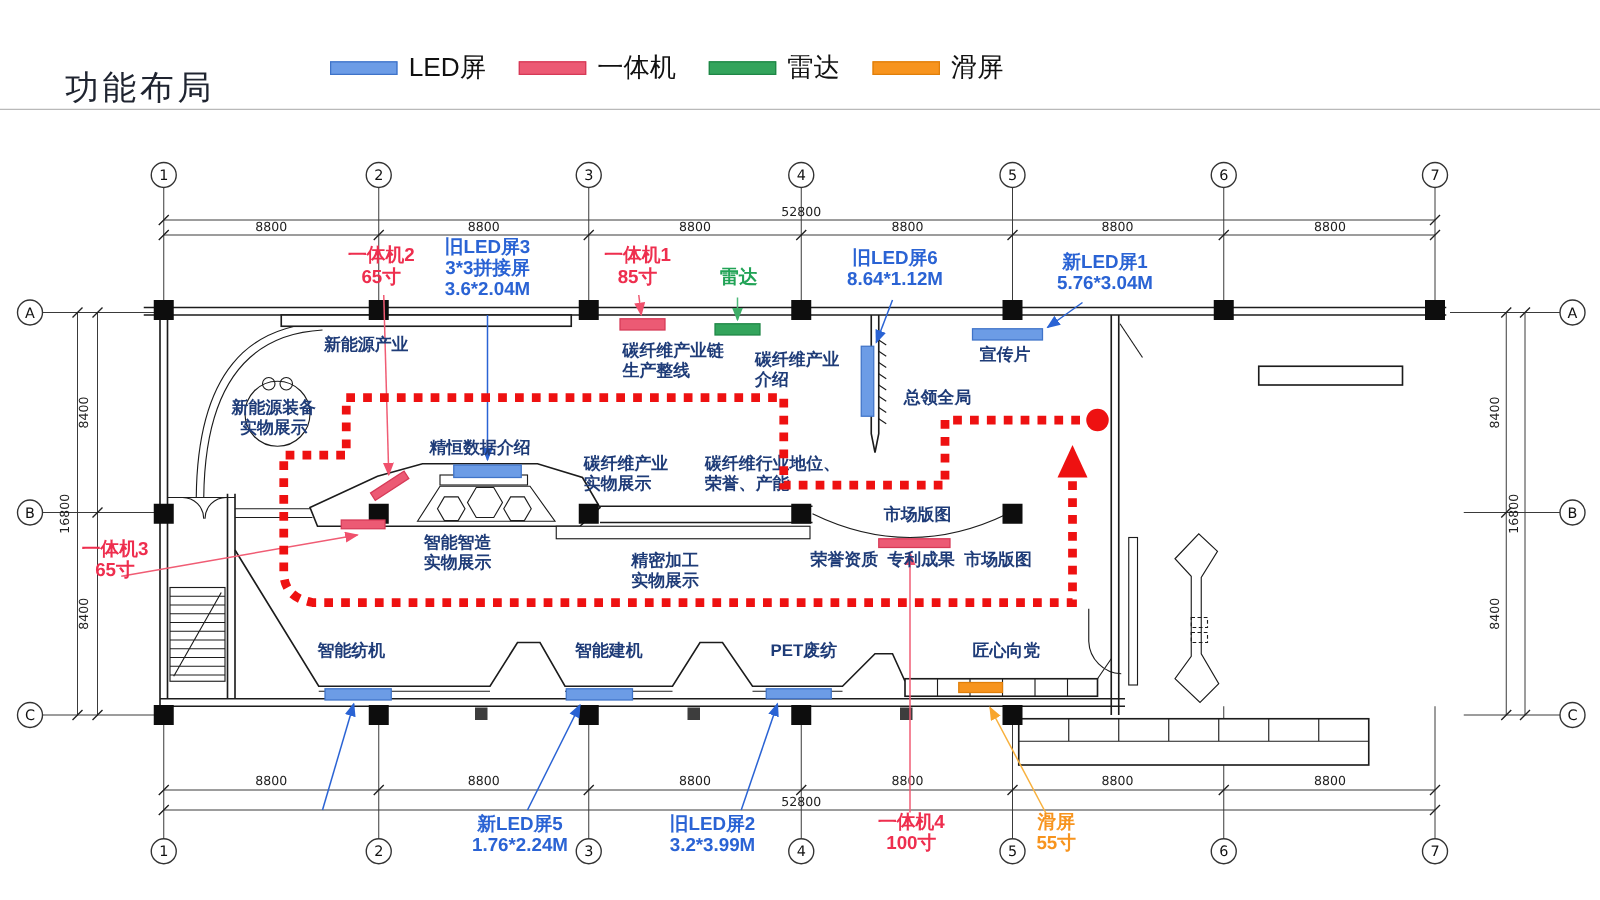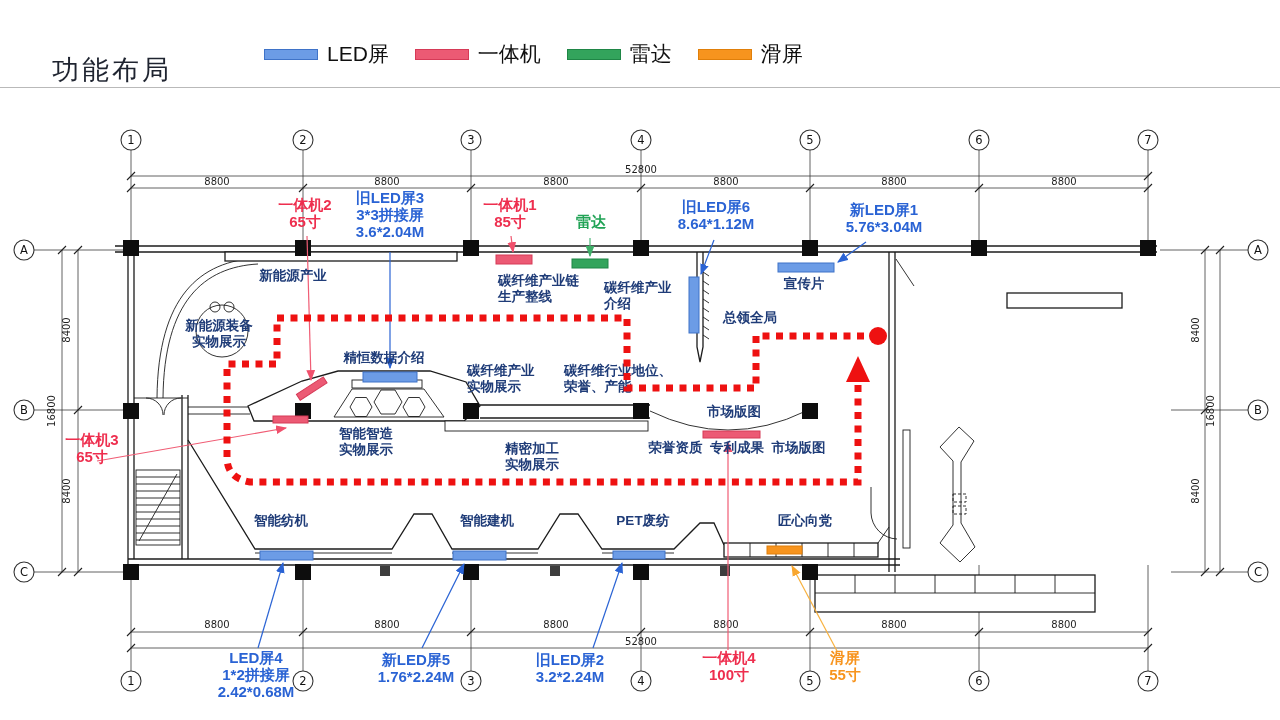--- a/index.html
+++ b/index.html
@@ -281,23 +281,22 @@
   <div class="zone c" style="left:643px;top:513px"><span>PET废纺</span></div>
   <div class="zone c" style="left:805px;top:513px"><span>匠心向党</span></div>
 
   <div class="callout c red" style="left:305px;top:196px"><span>一体机2</span><span>65寸</span></div>
   <div class="callout c blue" style="left:390px;top:189px"><span>旧LED屏3</span><span>3*3拼接屏</span><span>3.6*2.04M</span></div>
   <div class="callout c red" style="left:510px;top:196px"><span>一体机1</span><span>85寸</span></div>
   <div class="callout c green" style="left:591px;top:213px"><span>雷达</span></div>
   <div class="callout c blue" style="left:716px;top:198px"><span>旧LED屏6</span><span>8.64*1.12M</span></div>
   <div class="callout c blue" style="left:884px;top:201px"><span>新LED屏1</span><span>5.76*3.04M</span></div>
   <div class="callout c red" style="left:92px;top:431px"><span>一体机3</span><span>65寸</span></div>
-  <div class="callout c blue" style="left:256px;top:649px"><span>LED屏4</span><span>1*2拼接屏</span><span>2.42*0.68M</span></div>
   <div class="callout c blue" style="left:416px;top:651px"><span>新LED屏5</span><span>1.76*2.24M</span></div>
-  <div class="callout c blue" style="left:570px;top:651px"><span>旧LED屏2</span><span>3.2*2.24M</span></div>
+  <div class="callout c blue" style="left:570px;top:651px"><span>旧LED屏2</span><span>3.2*3.99M</span></div>
   <div class="callout c red" style="left:729px;top:649px"><span>一体机4</span><span>100寸</span></div>
   <div class="callout c orange" style="left:845px;top:649px"><span>滑屏</span><span>55寸</span></div>
 
   <svg class="layer route-layer" width="1280" height="720" viewBox="0 0 1280 720">
     <path class="route" d="M864,336 H756 V388 H627 V318 H277 V364 H227 V458 Q227,478 250,482 H858 V380"></path>
     <circle class="routef" cx="878" cy="336" r="9"></circle>
     <polygon class="routef" points="846,382 870,382 858,356"></polygon>
   </svg>
 
 </div>

